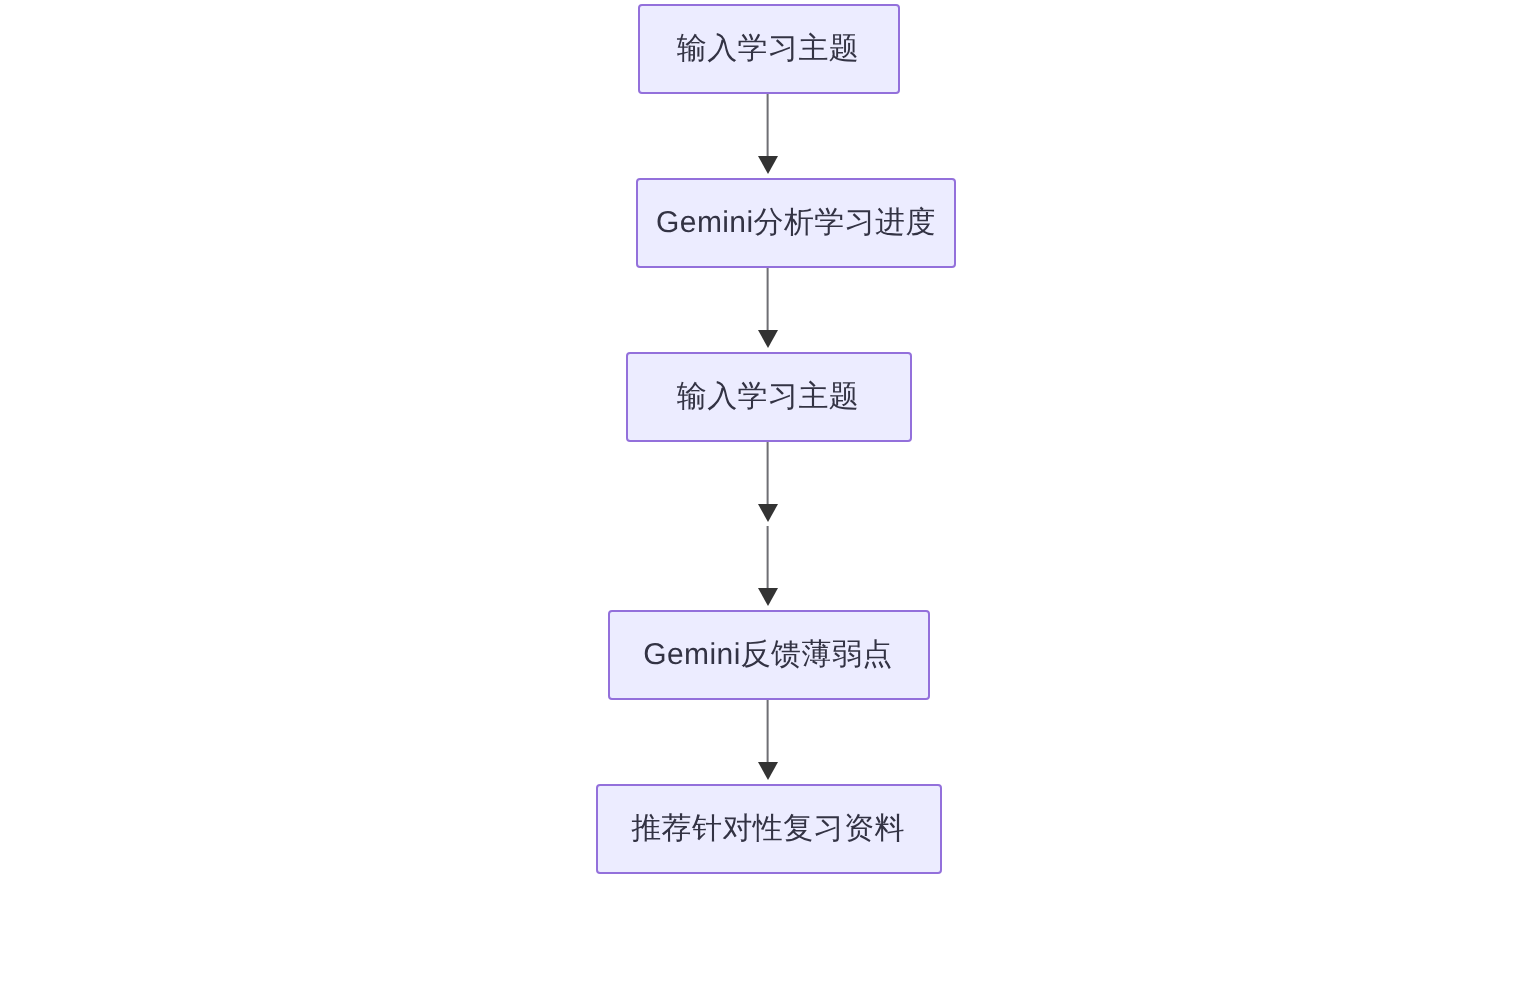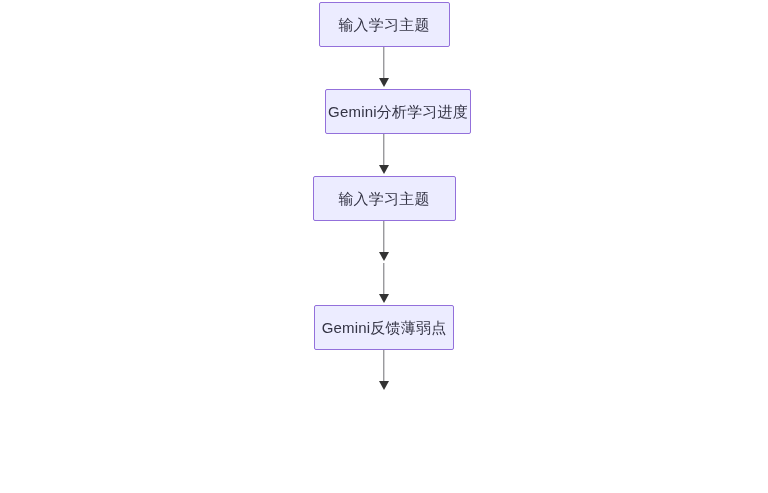--- a/index.html
+++ b/index.html
@@ -71,24 +71,24 @@
     left: 50%;
     transform: translateX(-50%);
     width: 0;
     height: 0;
     border-left: 5px solid transparent;
     border-right: 5px solid transparent;
     border-top: 9px solid #333333;
   }
   
   .n0 { width: 131px; margin-top: 2px; }
-  .n1 { width: 146px; margin-left: 28px; }
+  .n1 { width: 160px; margin-left: 28px; }
   .n2 { width: 143px; }
   .n3 { width: 131px; }
-  .n4 { width: 140px; }
+  .n4 { width: 161px; }
   .n5 { width: 173px; }
 </style>
 </head>
 <body>
 
 <div id="flowchart-canvas">
   <div class="flow-column">
 
     <div class="node n0">
       <span class="node-label">输入学习主题</span>
@@ -125,15 +125,18 @@
 
     <div class="node n4">
       <span class="node-label">Gemini反馈薄弱点</span>
     </div>
 
     <div class="connector">
       <span class="line"></span>
       <span class="head"></span>
     </div>
 
+    <div class="node n5">
+      <span class="node-label">推荐针对性复习资料</span>
+    </div>
 
   </div>
 </div>
 
 </body></html>

